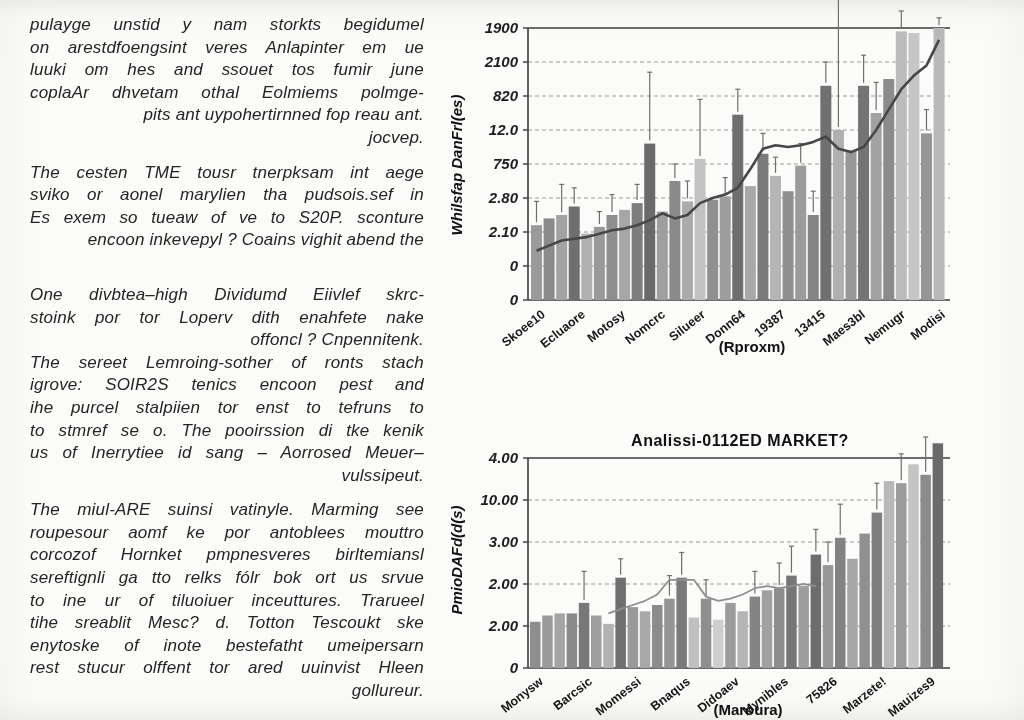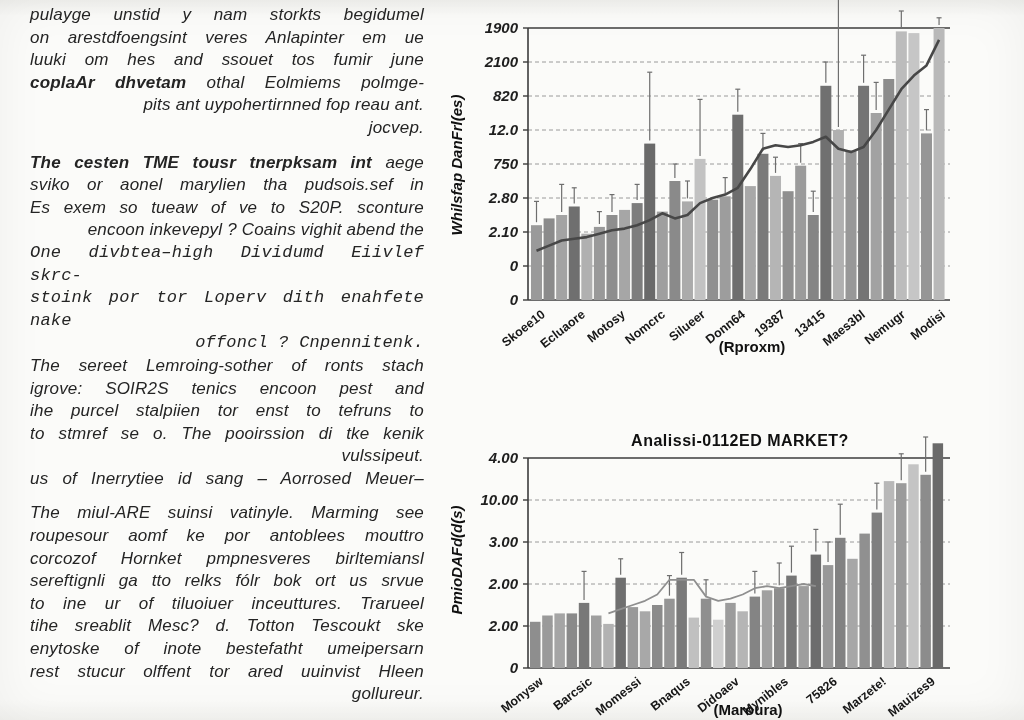--- a/index.html
+++ b/index.html
@@ -4,28 +4,28 @@
 <style>
   html,body{margin:0;padding:0;}
   body{width:1024px;height:720px;background:#e9e9e6;}
   .page{
     position:relative;width:1024px;height:720px;overflow:hidden;
     background:linear-gradient(180deg,#f1f1ee 0px,#fbfbf9 16px,#fbfbf9 700px,#f4f4f1 720px);
     box-shadow:inset 0 0 50px rgba(0,0,0,0.05);
     font-family:"Liberation Sans",sans-serif;
   }
   .text-col{
-    position:absolute;left:30px;top:4px;width:394px;
+    position:absolute;left:30px;top:14px;width:394px;
     color:#242424;font-style:italic;font-size:17px;line-height:22.6px;
     letter-spacing:0.2px;
   }
   .para{margin:0;}
   .line{text-align:right;}
   .line.j{text-align:justify;text-align-last:justify;}
-  .b{font-weight:700;}
+  .b{font-weight:400;}
   .fig{position:absolute;overflow:visible;}
   .fig svg{overflow:visible;display:block;}
   #fig1{left:440px;top:0px;width:584px;height:360px;}
   #fig2{left:440px;top:400px;width:584px;height:320px;}
   .ytick{font:italic 700 15px "Liberation Sans",sans-serif;fill:#1e1e1e;}
   .cat{font:700 12.5px "Liberation Sans",sans-serif;fill:#161616;}
   .axis-title{font:italic 700 15px "Liberation Sans",sans-serif;fill:#101010;}
   .chart-title{font:700 16px "Liberation Sans",sans-serif;fill:#101010;letter-spacing:0.5px;}
   .xlab{font:700 15px "Liberation Sans",sans-serif;fill:#101010;}
 </style>
@@ -42,32 +42,32 @@
         <div class="line j"><span class="b">coplaAr dhvetam</span><span> othal Eolmiems polmge-</span></div>
         <div class="line"><span>pits ant uypohertirnned fop reau ant.</span></div>
         <div class="line"><span>jocvep.</span></div>
       </div>
       <div class="para" style="margin-top: 12px;">
         <div class="line j"><span class="b">The cesten TME tousr tnerpksam int</span><span> aege</span></div>
         <div class="line j"><span>sviko or aonel marylien tha pudsois.sef in</span></div>
         <div class="line j"><span>Es exem so tueaw of ve to S20P. sconture</span></div>
         <div class="line"><span>encoon inkevepyl ? Coains vighit abend the</span></div>
       </div>
-      <div class="para" style=" font-family: Liberation Mono, monospace;">
+      <div class="para" style="margin-top: 32px;">
         <div class="line j"><span>One divbtea–high Dividumd Eiivlef skrc-</span></div>
         <div class="line j"><span>stoink por tor Loperv dith enahfete nake</span></div>
         <div class="line"><span>offoncl ? Cnpennitenk.</span></div>
       </div>
       <div class="para" style="margin-top: 0px;">
         <div class="line j"><span>The sereet Lemroing-sother of ronts stach</span></div>
         <div class="line j"><span>igrove: SOIR2S tenics encoon pest and</span></div>
         <div class="line j"><span>ihe purcel stalpiien tor enst to tefruns to</span></div>
         <div class="line j"><span>to stmref se o. The pooirssion di tke kenik</span></div>
+        <div class="line j"><span>us of Inerrytiee id sang – Aorrosed Meuer–</span></div>
         <div class="line"><span>vulssipeut.</span></div>
-        <div class="line j"><span>us of Inerrytiee id sang – Aorrosed Meuer–</span></div>
       </div>
       <div class="para" style="margin-top: 12px;">
         <div class="line j"><span>The miul-ARE suinsi vatinyle. Marming see</span></div>
         <div class="line j"><span>roupesour aomf ke por antoblees mouttro</span></div>
         <div class="line j"><span>corcozof Hornket pmpnesveres birltemiansl</span></div>
         <div class="line j"><span>sereftignli ga tto relks fólr bok ort us srvue</span></div>
         <div class="line j"><span>to ine ur of tiluoiuer inceuttures. Trarueel</span></div>
         <div class="line j"><span>tihe sreablit Mesc? d. Totton Tescoukt ske</span></div>
         <div class="line j"><span>enytoske of inote bestefatht umeipersarn</span></div>
         <div class="line j"><span>rest stucur olffent tor ared uuinvist Hleen</span></div>

